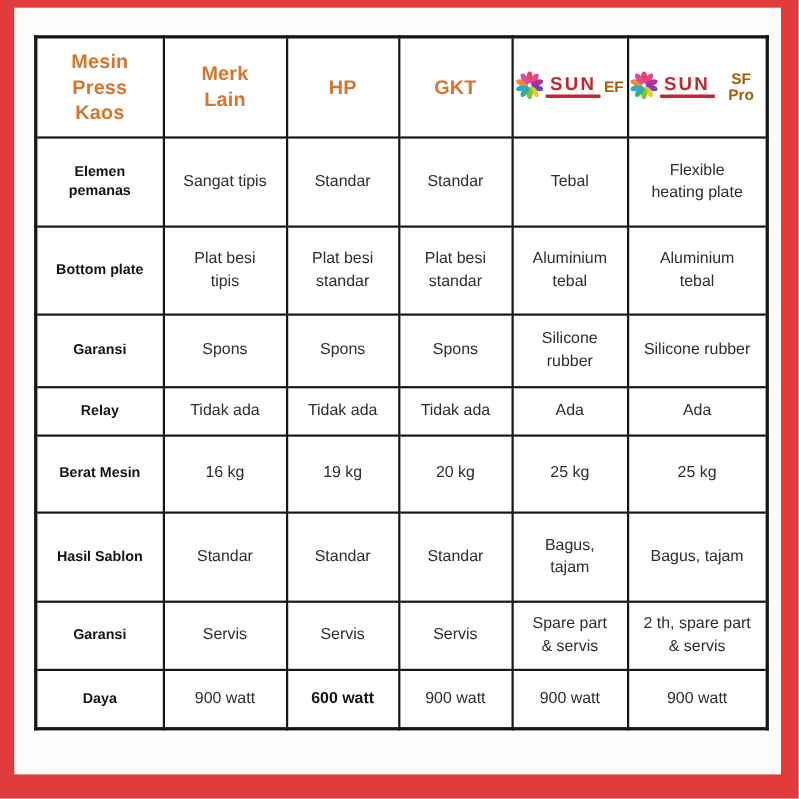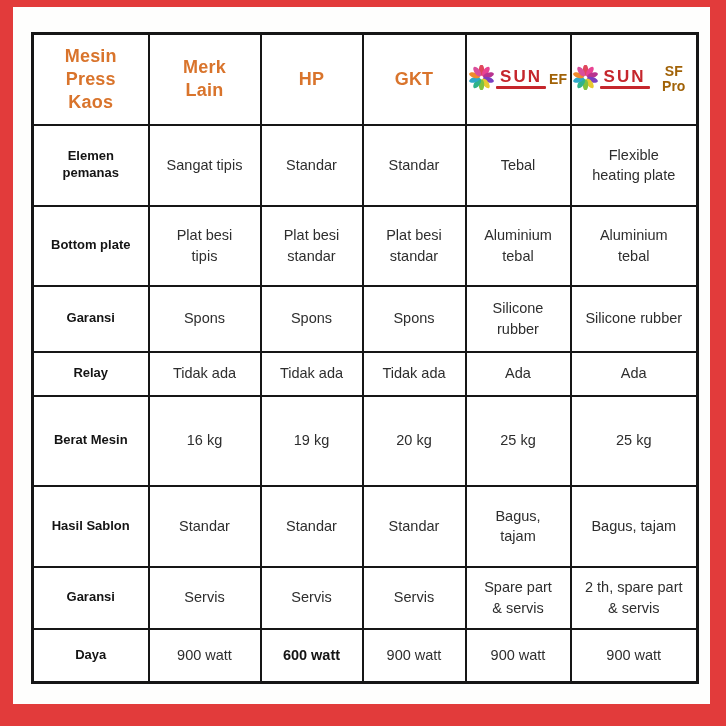--- a/index.html
+++ b/index.html
@@ -30,21 +30,21 @@
     vertical-align:middle;
     background:#FFFFFF;
     overflow:hidden;
   }
   
   tr.rh{height:91px;}
   tr.r0{height:81px;}
   tr.r1{height:80px;}
   tr.r2{height:66px;}
   tr.r3{height:44px;}
-  tr.r4{height:90px;}
+  tr.r4{height:70px;}
   tr.r5{height:81px;border-radius:17px;}
   tr.r6{height:62px;}
   tr.r7{height:54px;}
   
   th.colhead{
     color:#D9742C;
     font-size:18px;
     font-weight:700;
     line-height:1.28;
     white-space:pre-line;

